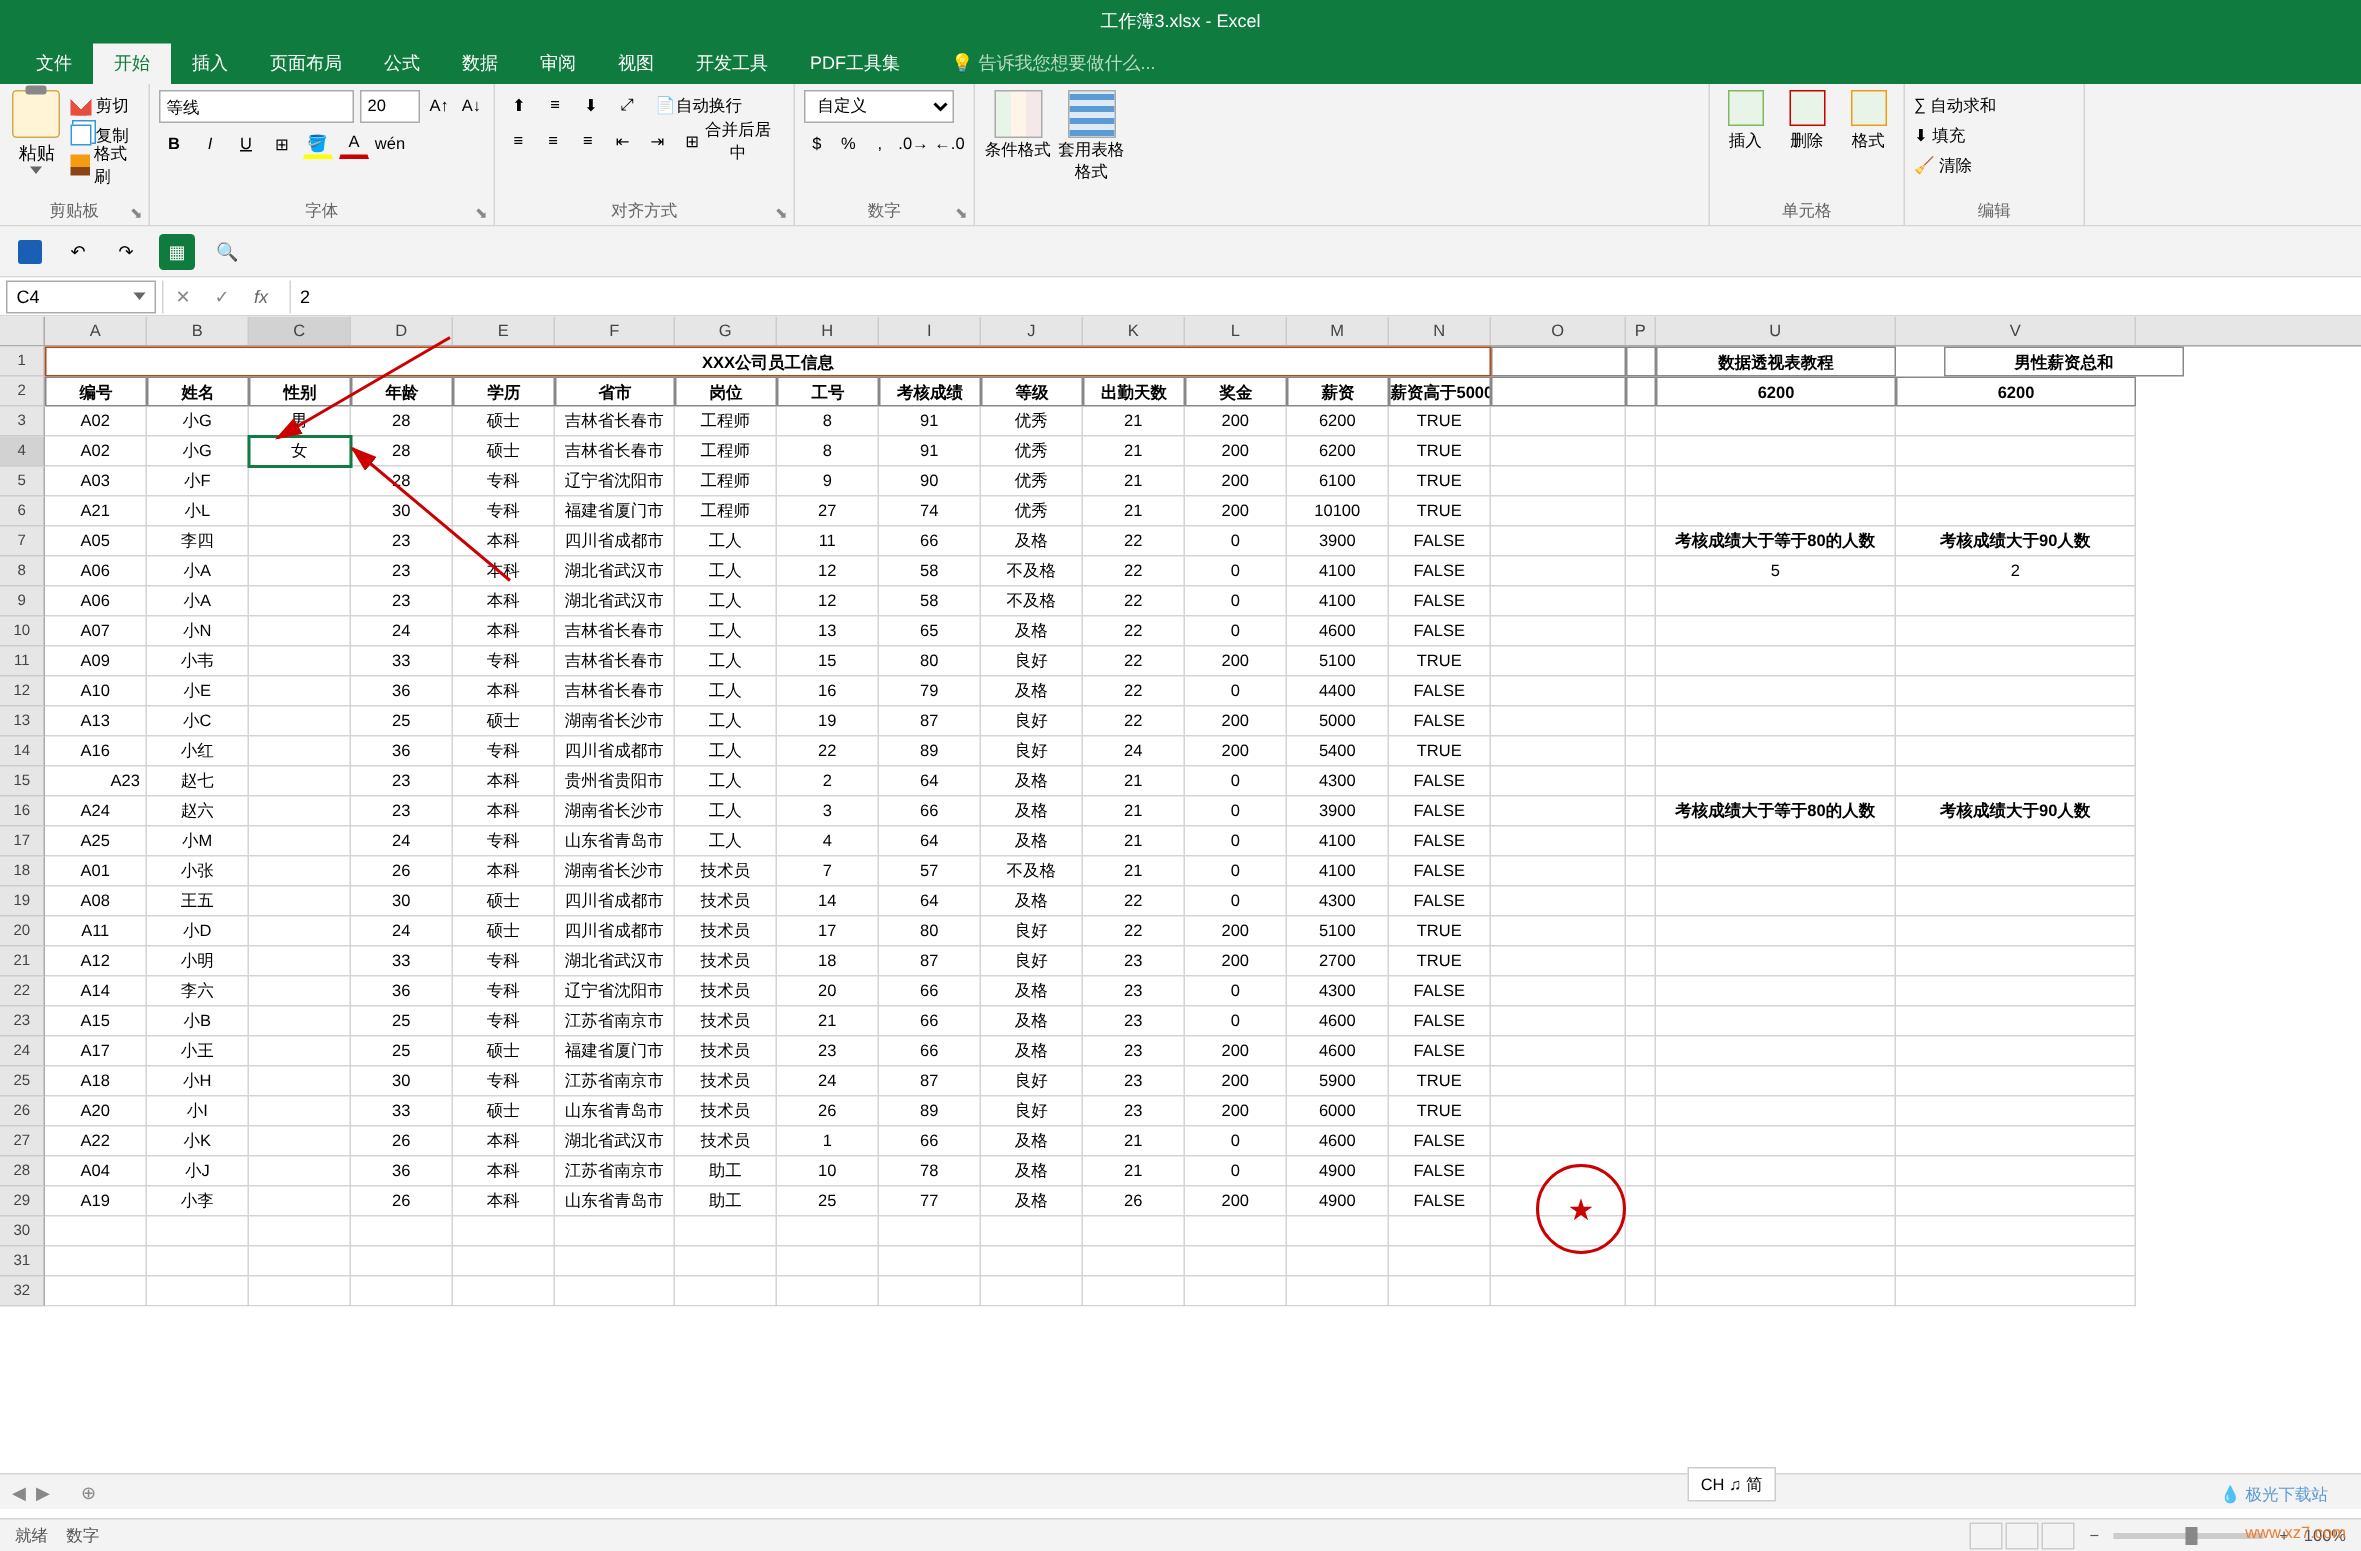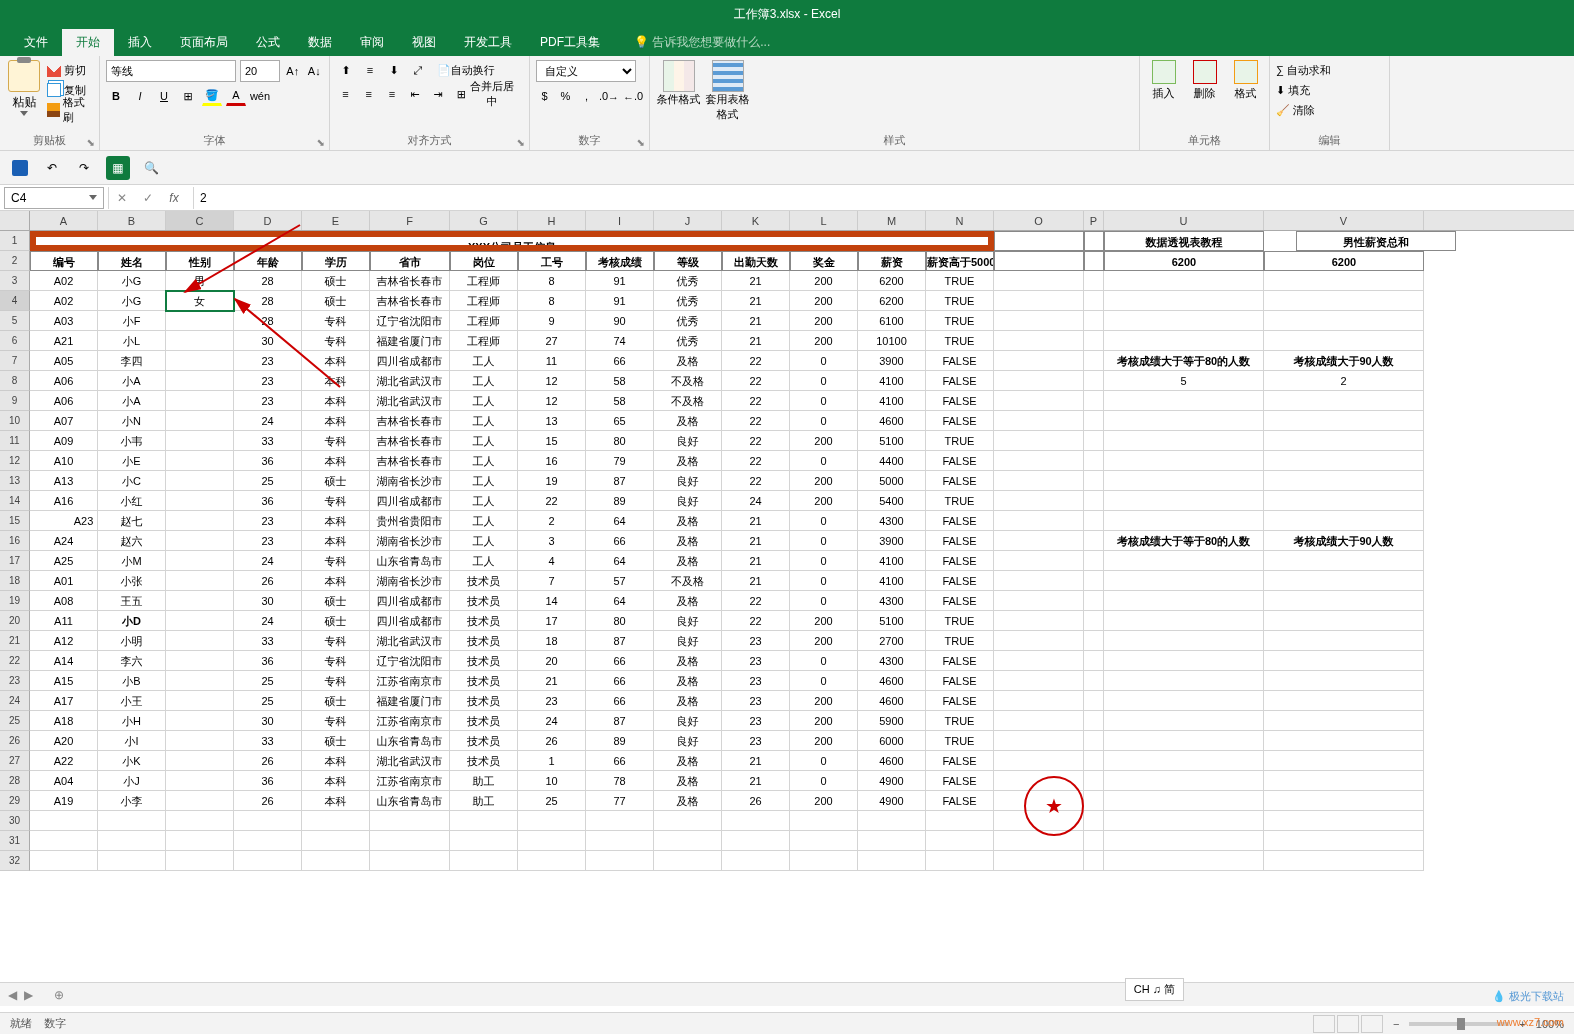--- a/index.html
+++ b/index.html
@@ -63,42 +63,42 @@
 .col-sel{background:#d2d2d2}
 .grid-body{display:flex}
 .row-headers{width:30px;background:#e6e6e6}
 .row-header{height:20px;border-bottom:1px solid #ccc;border-right:1px solid #aaa;text-align:center;font-size:10px;line-height:20px;color:#444}
 .row-sel{background:#d2d2d2}
 .cells{position:relative}
 .row{display:flex;height:20px}
 .cell{border-right:1px solid #d4d4d4;border-bottom:1px solid #d4d4d4;font-size:11px;line-height:20px;text-align:center;overflow:hidden;white-space:nowrap}
 .hdr{font-weight:bold;border:1px solid #888}
 .title-row .cell{font-weight:bold}
-.merged-title{border:6px solid #c2410c}
+.merged-title{border:1px solid #c2410c}
 .active-cell{outline:2px solid #107c41;outline-offset:-1px;position:relative;z-index:5}
 .arrow{position:absolute;z-index:100;pointer-events:none}
 .arrow-line{stroke:#c00;stroke-width:2;fill:none}
 .arrow-head{fill:#c00}
 .stamp{position:absolute;width:60px;height:60px;border:2px solid #c00;border-radius:50%;right:490px;top:565px;z-index:50;display:flex;align-items:center;justify-content:center}
 .stamp::before{content:"★";color:#c00;font-size:20px}
 .ime-badge{position:absolute;right:390px;bottom:33px;background:#fff;border:1px solid #ccc;padding:3px 8px;font-size:11px;z-index:60}
 .sheet-tabs{height:24px;background:#f3f3f3;border-top:1px solid #d4d4d4;display:flex;align-items:center;padding-left:8px;position:absolute;bottom:28px;left:0;right:0}
 .nav-arrows{display:flex;gap:2px;margin-right:8px}
 .nav-arrow{width:14px;height:14px;color:#888}
 .sheet-tab{padding:3px 12px;font-size:11px;border:1px solid #ccc;background:#e8e8e8;margin-right:-1px}
 .sheet-tab.active{background:#fff;border-bottom-color:#fff;color:#0f7b3e;border-bottom:2px solid #0f7b3e}
 .sheet-tab.orange{background:#ed7d31;color:#fff}
 .tab-add{margin-left:8px;color:#888}
 .status-bar{height:22px;background:#f3f3f3;border-top:1px solid #d4d4d4;display:flex;align-items:center;padding:0 10px;font-size:11px;color:#555;position:absolute;bottom:0;left:0;right:0;justify-content:space-between}
 .status-right{display:flex;align-items:center;gap:10px}
 .view-btns{display:flex;gap:2px}
 .view-btn{width:22px;height:18px;border:1px solid #ccc}
 .zoom-slider{width:100px;height:4px;background:#ccc;position:relative}
 .zoom-slider::before{content:"";position:absolute;width:8px;height:12px;background:#888;top:-4px;left:48px}
-.watermark{position:absolute;right:10px;bottom:30px;font-size:11px;color:#5b9bd5;z-index:200}
+.watermark{position:absolute;right:22px;bottom:30px;font-size:11px;color:#5b9bd5;z-index:200}
 .watermark-url{position:absolute;right:10px;bottom:6px;font-size:11px;color:#ed7d31;z-index:200}
 .triangle{width:0;height:0;border-left:4px solid transparent;border-right:4px solid transparent;border-top:5px solid #666;display:inline-block}
 </style>
 </head>
 <body>
 
 <div class="title-bar">
   <span class="title-text">工作簿3.xlsx - Excel</span>
 </div>
 
@@ -206,21 +206,20 @@
     <div style="display:flex;gap:4px">
       <div class="cond-format">
         <div class="cond-icon"></div>
         <span>条件格式</span>
       </div>
       <div class="table-format">
         <div class="cond-icon" style="background:repeating-linear-gradient(0deg,#5b9bd5,#5b9bd5 4px,#deeaf6 4px,#deeaf6 8px)"></div>
         <span>套用表格格式</span>
       </div>
     </div>
-    <div class="ribbon-group-label">样式</div>
   </div>
 
   <div class="ribbon-group cells-group">
     <div style="display:flex;gap:6px">
       <div class="cell-btn">
           <div class="cell-icon"></div>
           <span>插入</span>
         </div>
       <div class="cell-btn">
           <div class="cell-icon" style="border-color:#c00"></div>
@@ -685,21 +684,21 @@
           <div class="cell" style="width: 68px;">0</div>
           <div class="cell" style="width: 68px;">4300</div>
           <div class="cell" style="width: 68px;">FALSE</div>
           <div class="cell" style="width: 90px;"></div>
           <div class="cell" style="width: 20px;"></div>
           <div class="cell" style="width: 160px;"></div>
           <div class="cell" style="width: 160px;"></div>
         </div>
         <div class="row">
           <div class="cell" style="width: 68px;">A11</div>
-          <div class="cell" style="width: 68px; font-weight: bold;">小D</div>
+          <div class="cell" style="width: 68px;">小D</div>
           <div class="cell" style="width: 68px;"></div>
           <div class="cell" style="width: 68px;">24</div>
           <div class="cell" style="width: 68px;">硕士</div>
           <div class="cell" style="width: 80px;">四川省成都市</div>
           <div class="cell" style="width: 68px;">技术员</div>
           <div class="cell" style="width: 68px;">17</div>
           <div class="cell" style="width: 68px;">80</div>
           <div class="cell" style="width: 68px;">良好</div>
           <div class="cell" style="width: 68px;">22</div>
           <div class="cell" style="width: 68px;">200</div>

